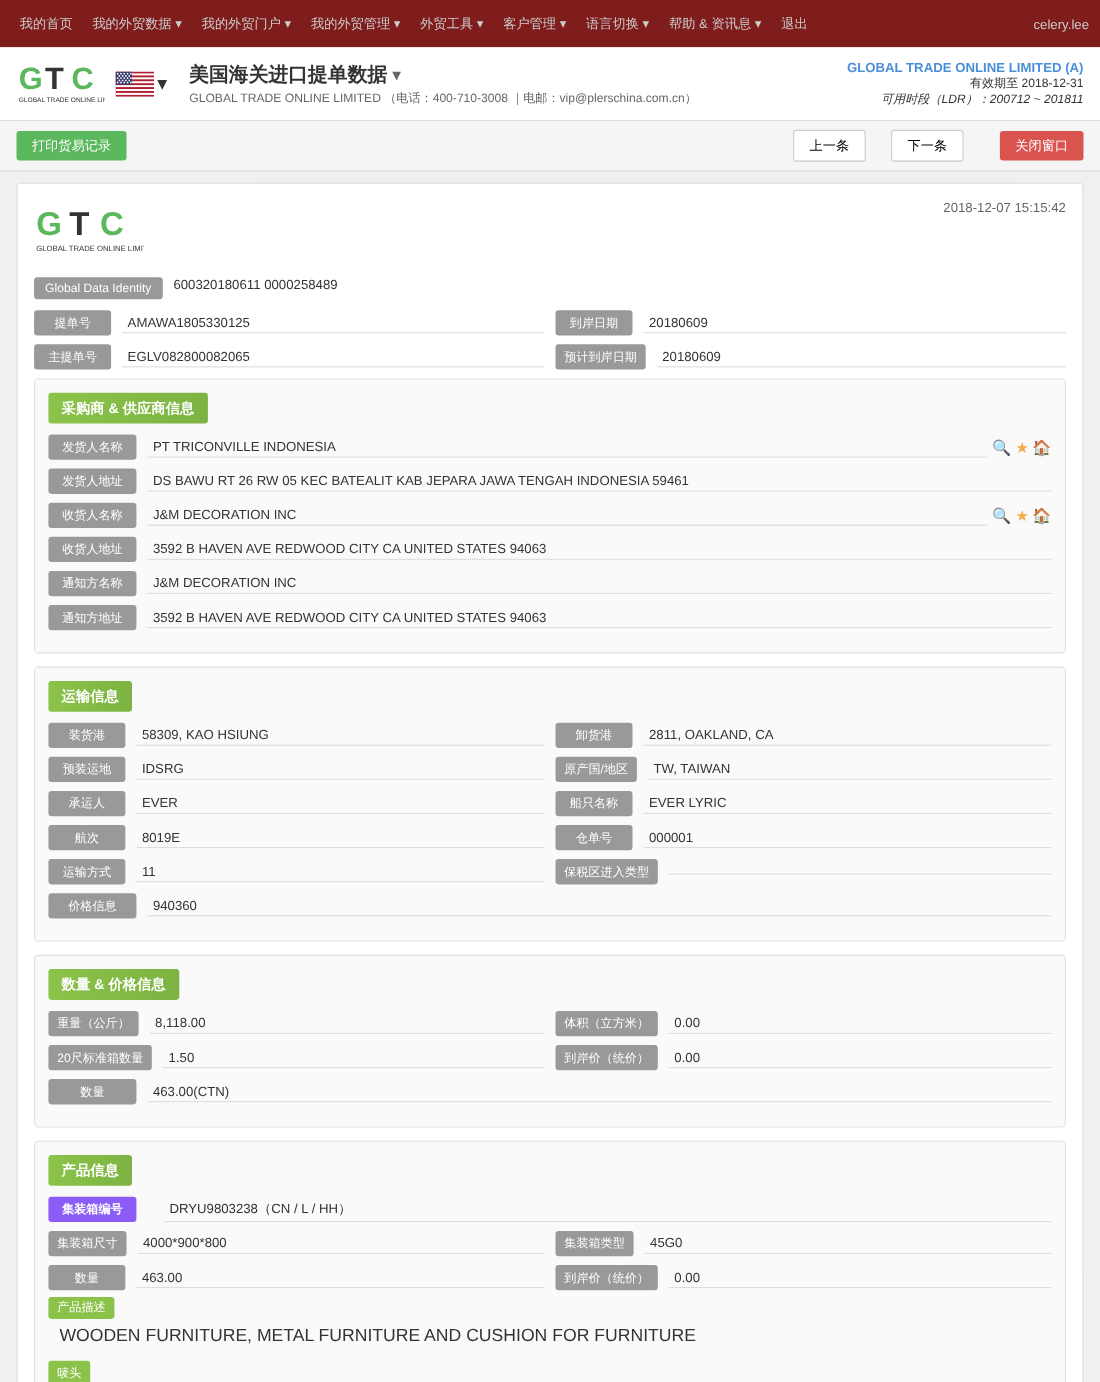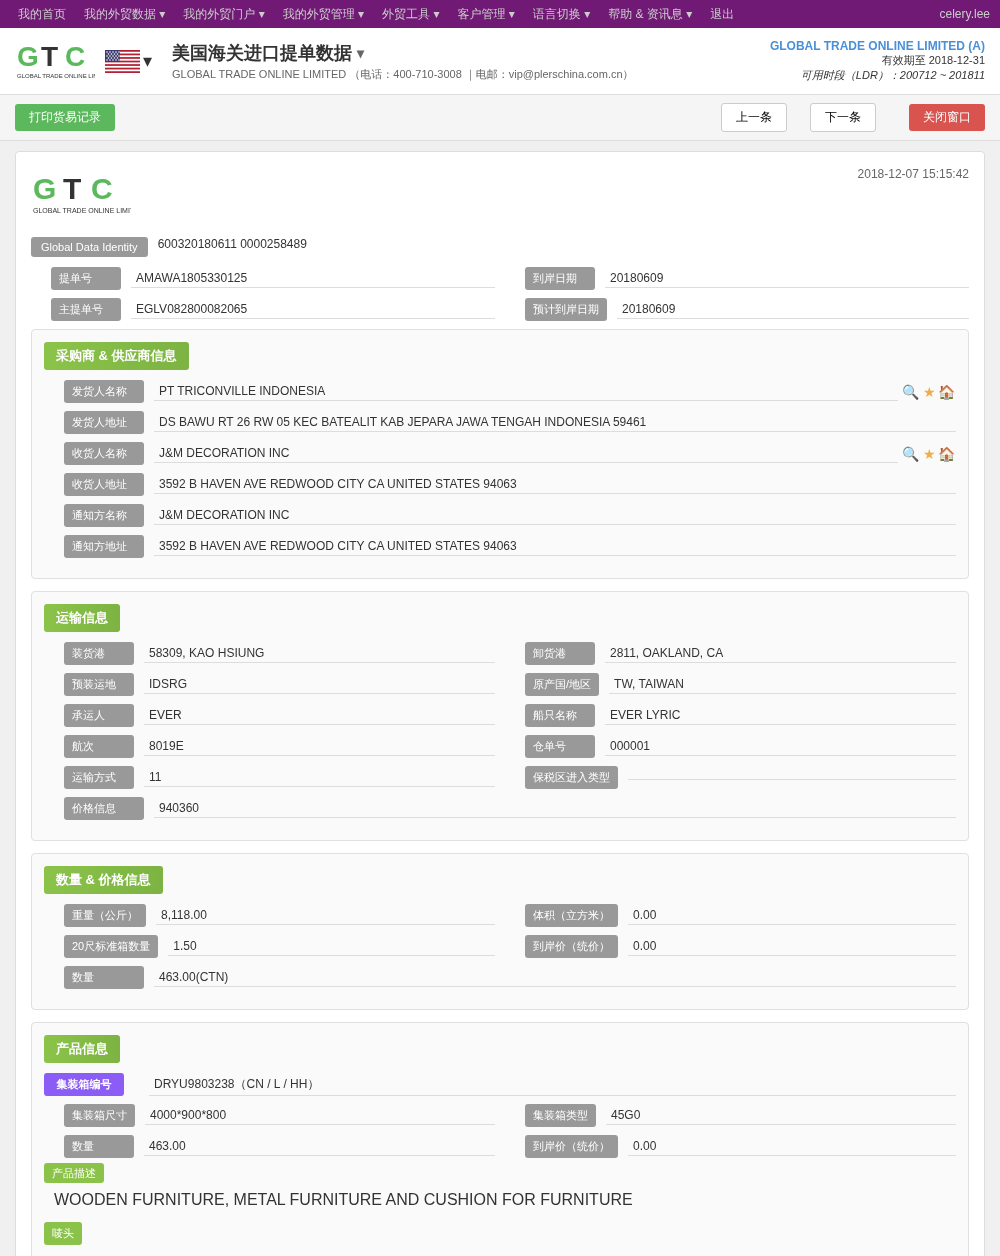--- a/index.html
+++ b/index.html
@@ -1,19 +1,19 @@
 <!DOCTYPE html>
 <html><head>
   <meta charset="utf-8">
   <style>
     * { box-sizing: border-box; margin: 0; padding: 0; }
     body { font-family: Arial, sans-serif; font-size: 12px; background: #f0f0f0; color: #333; }
 
     
-    .top-nav { background: #701a75; color: #ccc; display: flex; align-items: center; padding: 0 10px; height: 28px; font-size: 12px; }
+    .top-nav { background: #7f1d1d; color: #ccc; display: flex; align-items: center; padding: 0 10px; height: 43px; font-size: 12px; }
     .top-nav .nav-items { display: flex; gap: 2px; flex: 1; }
     .top-nav .nav-item { padding: 4px 8px; cursor: pointer; color: #ccc; white-space: nowrap; }
     .top-nav .nav-user { color: #ccc; margin-left: auto; }
 
     
     .header { background: #fff; padding: 8px 15px; display: flex; align-items: center; border-bottom: 1px solid #ddd; }
     .logo-area { display: flex; align-items: center; }
     .logo-svg { width: 80px; height: 50px; }
     .flag-area { display: flex; align-items: center; margin: 0 10px; }
     .title-area { flex: 1; margin-left: 10px; }
@@ -32,21 +32,21 @@
     .btn-close { background: #d9534f; color: #fff; border: none; padding: 5px 14px; border-radius: 3px; cursor: pointer; font-size: 12px; margin-left: 10px; }
     .nav-btns { display: flex; gap: 23px; margin-left: auto; align-items: center; }
 
     
     .main-content { padding: 10px 15px; }
     .detail-card { background: #fff; border: 1px solid #ddd; border-radius: 4px; padding: 15px; margin-bottom: 0; }
 
     .card-header-row { display: flex; justify-content: space-between; align-items: flex-start; margin-bottom: 15px; }
     .card-datetime { font-size: 12px; color: #666; }
     .field-row { display: flex; align-items: center; margin-bottom: 8px; }
-    .field-label { background: #999; color: #fff; padding: 4px 8px; border-radius: 3px; font-size: 11px; white-space: nowrap; min-width: 80px; margin-right: 10px; margin-left: 20px; }
+    .field-label { background: #999; color: #fff; padding: 4px 8px; border-radius: 3px; font-size: 11px; white-space: nowrap; min-width: 80px; text-align: center; margin-right: 10px; }
     .field-value { flex: 1; border-bottom: 1px solid #ddd; padding: 2px 5px; font-size: 12px; }
 
     .two-col-row { display: flex; gap: 10px; margin-bottom: 8px; }
     .two-col-row .col { flex: 1; display: flex; align-items: center; }
     .two-col-row .col .field-label { min-width: 70px; }
 
     
     .section-header { background: linear-gradient(to right, #8bc34a, #7cb342); color: #fff; padding: 5px 12px; border-radius: 3px; font-size: 13px; font-weight: bold; margin-bottom: 10px; display: inline-block; }
 
     .section-block { border: 1px solid #e0e0e0; border-radius: 4px; padding: 12px; margin-bottom: 12px; background: #fafafa; }

